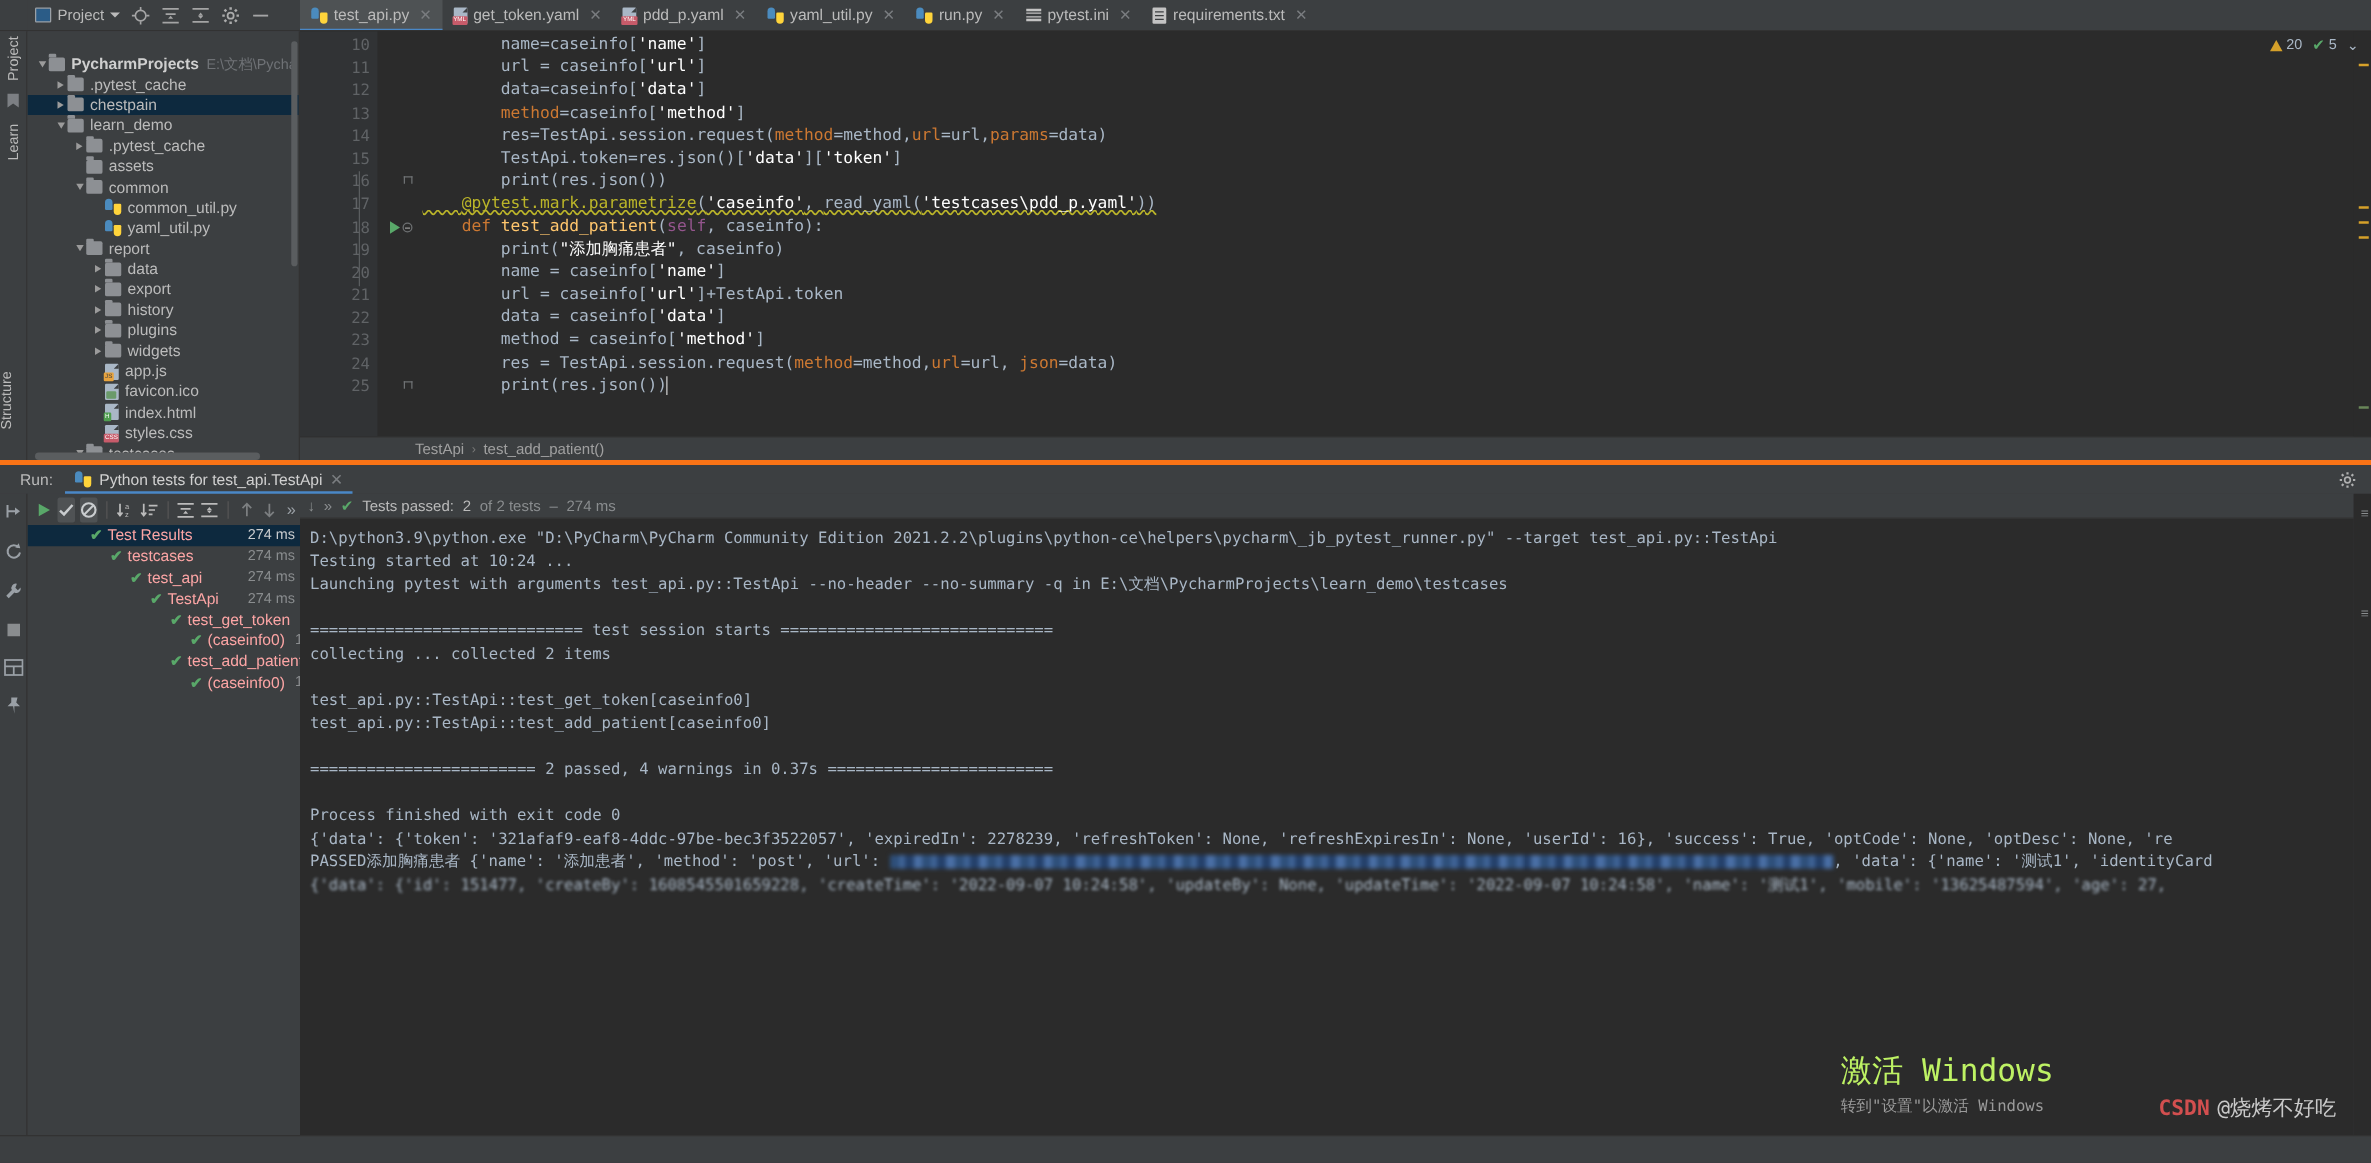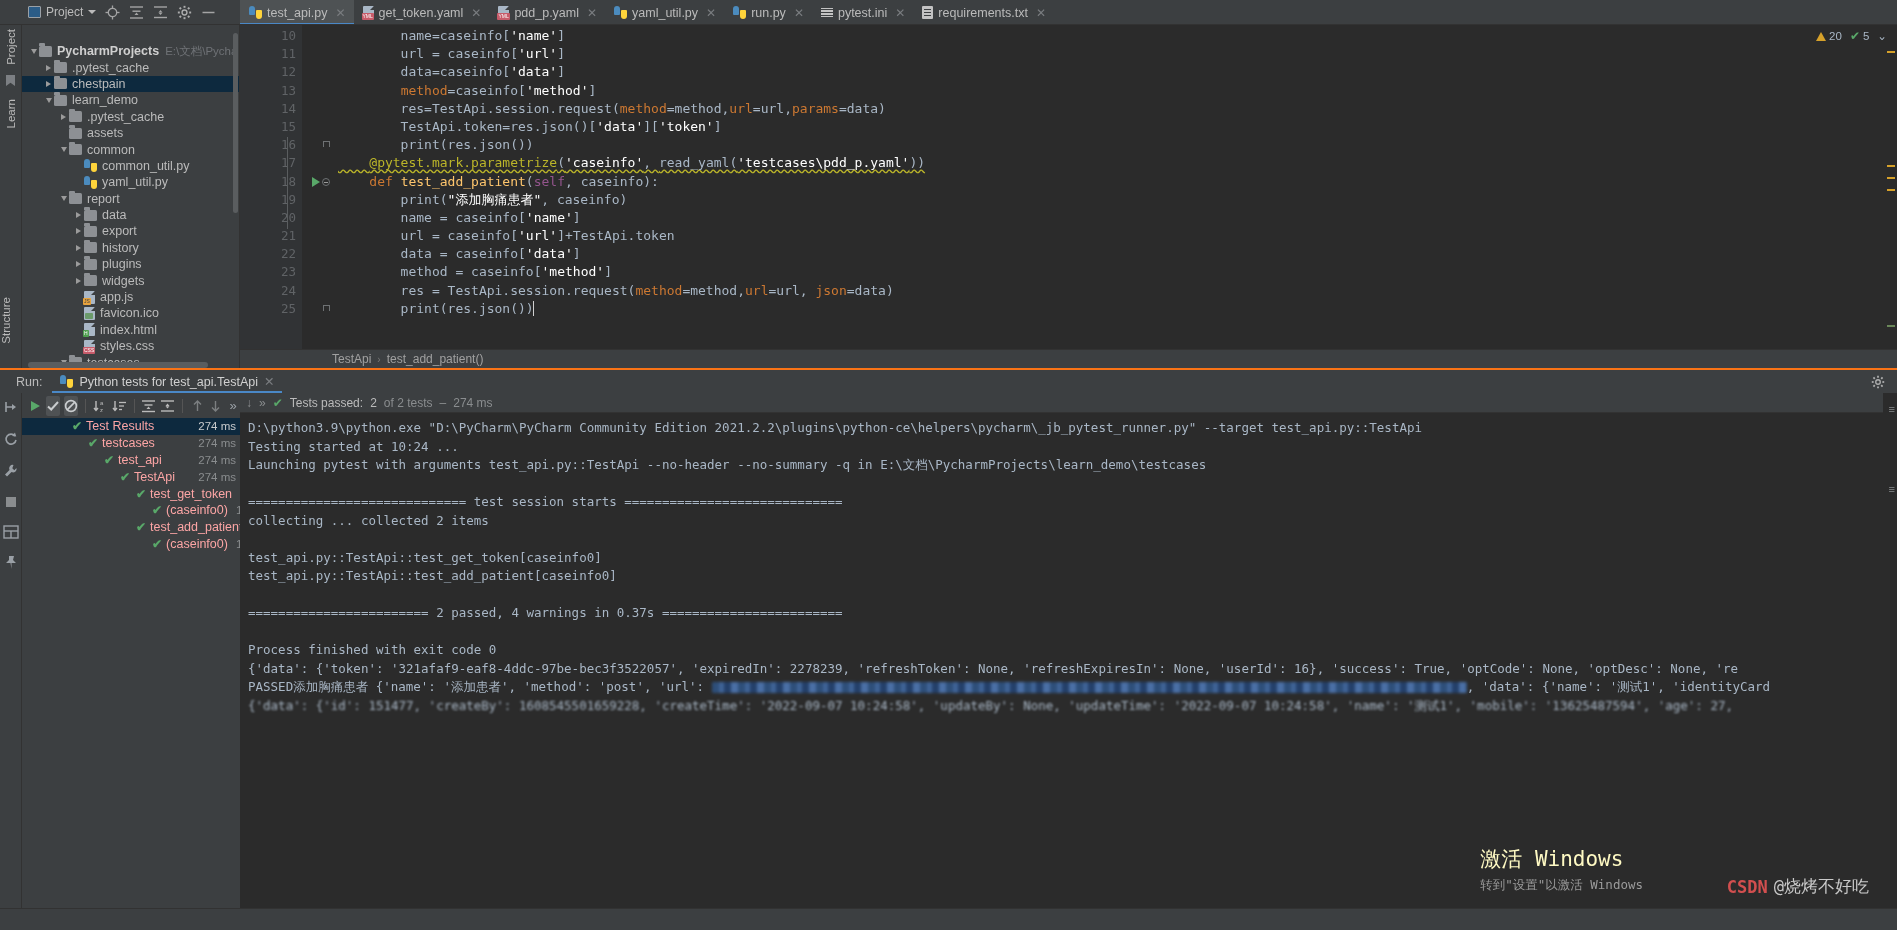--- a/index.html
+++ b/index.html
@@ -27,21 +27,21 @@
     width: 218px; min-width: 218px;
     display: flex; align-items: center; gap: 9px;
     padding-left: 6px;
     background: #3c3f41;
   }
   .proj-label { display: flex; align-items: center; gap: 5px; font-size: 12px; color: #bbbbbb; }
   .sq-icon { width: 13px; height: 12px; border: 1px solid #9aa0a6; border-radius: 1px; background: #2b5c87; }
   .caret-d { width: 0; height: 0; border-left: 4px solid transparent; border-right: 4px solid transparent; border-top: 4px solid #bbb; }
   .tb-ico { width: 15px; height: 15px; position: relative; opacity: .82; }
   .tb-ico svg { display: block; }
-  .tabs-strip { flex: 1; display: flex; align-items: flex-start; background: #3c3f41; overflow: hidden; }
+  .tabs-strip { flex: 1; display: flex; align-items: center; background: #3c3f41; overflow: hidden; }
   .tab {
     display: flex; align-items: center; gap: 5px;
     padding: 0 8px 0 9px; height: 25px;
     font-size: 12.5px; color: #bbbbbb; white-space: nowrap;
     position: relative;
   }
   .tab.active { background: #4e5254; }
   .tab.active::after {
     content: ""; position: absolute; left: 0; right: 0; bottom: 0; height: 2px; background: #4a88c7;
   }
@@ -174,21 +174,21 @@
   .tri-warn { width:0;height:0;border-left:5px solid transparent;border-right:5px solid transparent;border-bottom:9px solid #d6a12a; }
   .chk-green { color:#59a869; font-size:12px; }
   .breadcrumb {
     height: 19px; background: #3c3f41; border-top: 1px solid #323232;
     display: flex; align-items: center; padding-left: 92px; gap: 6px;
     font-size: 12px; color: #a0a0a0;
   }
   .bc-sep { color: #787878; font-size: 10px; }
 
   
-  .run-panel { height: 562px; min-height: 562px; display: flex; flex-direction: column; background: #3c3f41; border-top: 2px solid #f97316; }
+  .run-panel { height: 562px; min-height: 562px; display: flex; flex-direction: column; background: #3c3f41; border-top: 4px solid #f97316; }
   .run-header {
     height: 23px; display: flex; align-items: center; gap: 10px;
     padding-left: 16px; background: #3c3f41; position: relative;
   }
   .run-title { font-size: 12.5px; color: #bbbbbb; }
   .run-tab {
     display: flex; align-items: center; gap: 6px; height: 23px;
     padding: 0 8px; font-size: 12.5px; color: #d0d0d0; position: relative;
   }
   .run-tab::after { content:""; position:absolute; left:0; right:0; bottom:0; height:2px; background:#4a88c7; }
@@ -234,21 +234,21 @@
     height: 11px; vertical-align: middle; border-radius: 1px;
   }
   .blur-text { filter: blur(1.1px); }
   .console-rail-right { width: 14px; background:#2b2b2b; position:relative; }
 
   
   .win-activate {
     position: absolute; right: 240px; bottom: 14px; text-align: left; color: #9b9b9b;
     pointer-events:none;
   }
-  .win-activate .l1 { font-size: 21px; color:#fef9c3; }
+  .win-activate .l1 { font-size: 25px; color:#bef264; }
   .win-activate .l2 { font-size: 12.5px; color:#9b9b9b; margin-top: 4px; }
   .csdn-mark {
     position:absolute; right: 14px; bottom: 10px; font-size: 17px; color:#c9c9c9;
     display:flex; align-items:center; gap:6px; pointer-events:none;
   }
   .csdn-mark .c1 { color:#d24f4f; font-weight: bold; }
   .bottom-strip {
     height: 22px; background:#3c3f41; border-top:1px solid #323232; position: relative;
   }
   .rail-bottom-text {

